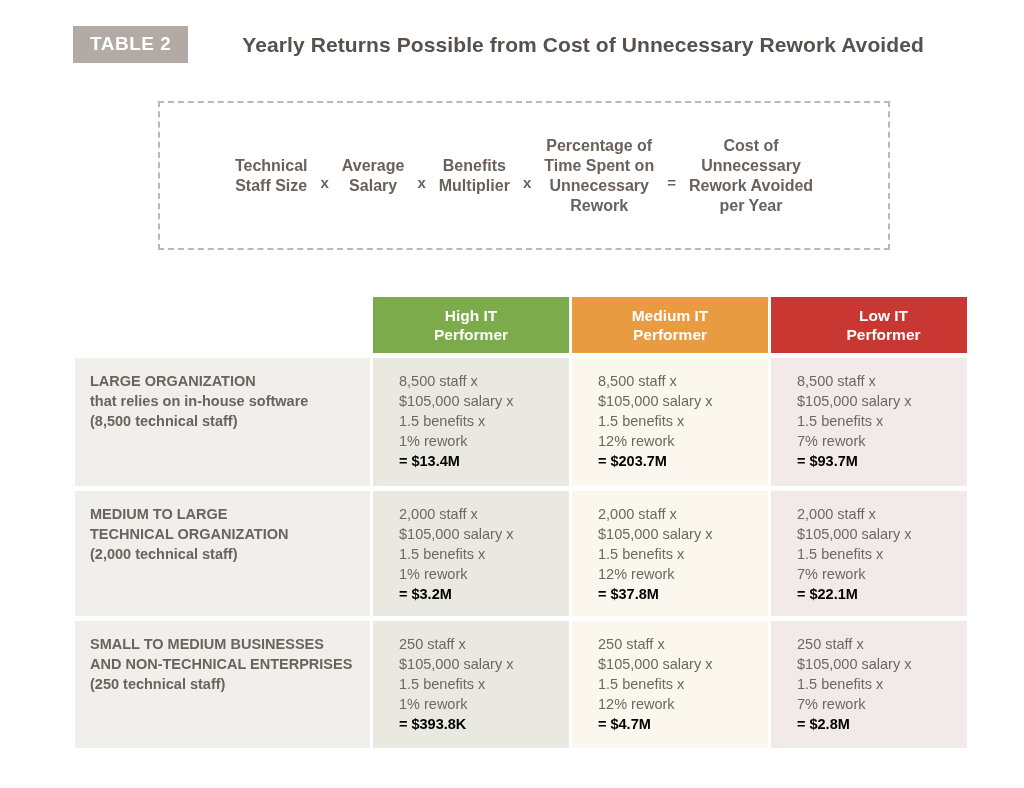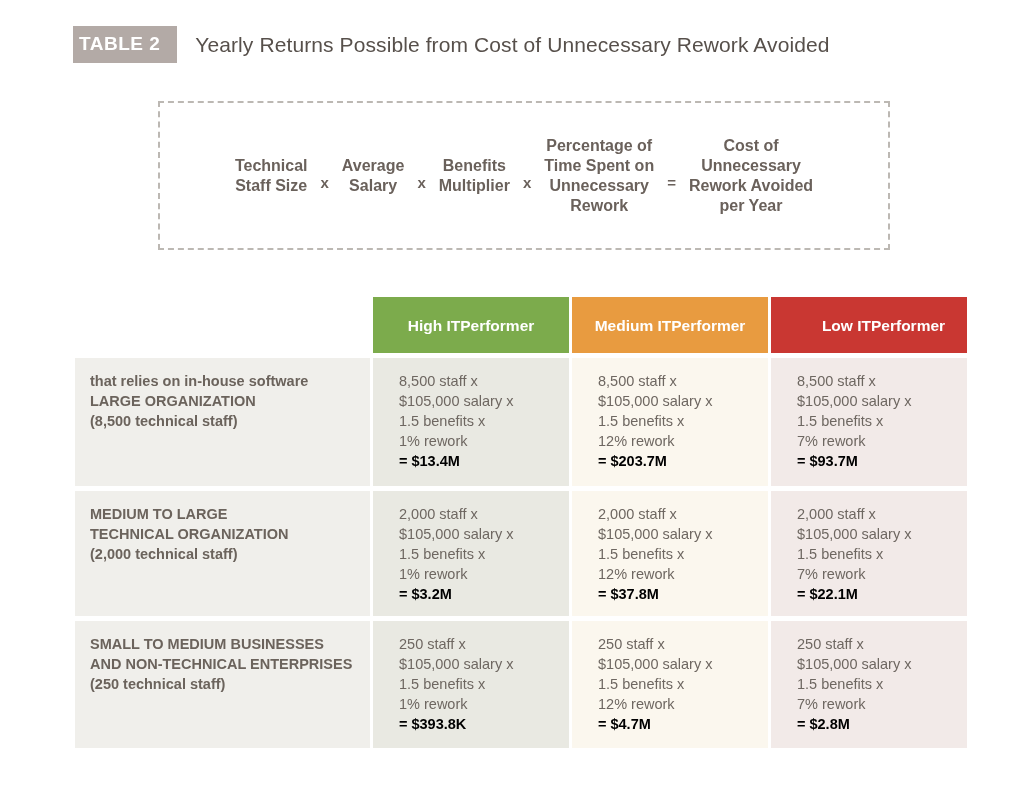--- a/index.html
+++ b/index.html
@@ -6,23 +6,23 @@
   body {
     width:1024px; height:788px; background:#ffffff;
     font-family:"Liberation Sans", sans-serif;
     position:relative; overflow:hidden;
   }
 
   
   .title-row { position:absolute; left:73px; top:26px; display:flex; align-items:center; gap:18px; }
   .table-badge {
     background:#b3aaa6; color:#ffffff; font-weight:bold; font-size:19px;
-    padding:7px 17px 8px 6px; letter-spacing:0.5px; white-space:nowrap;
+    padding:7px 17px 8px 17px; letter-spacing:0.5px; white-space:nowrap;
   }
-  .page-title { color:#57504b; font-weight:normal; font-size:21px; letter-spacing:0.1px; }
+  .page-title { color:#57504b; font-weight:bold; font-size:21px; letter-spacing:0.1px;margin-left:36px; }
 
   
   .formula-box {
     position:absolute; left:158px; top:101px; width:732px; height:149px;
     border:2px dashed #bcb8b3; box-sizing:border-box;
     display:flex; align-items:center; justify-content:center; gap:13px;
     color:#6a615b; font-weight:bold; font-size:16px; line-height:20px; text-align:center;
   }
   .formula-term { white-space:nowrap; }
   .formula-op { transform:translateY(7px); font-size:15px; }
@@ -30,21 +30,21 @@
   
   .returns-grid {
     position:absolute; left:75px; top:297px;
     display:grid;
     grid-template-columns:295px 196px 196px 196px;
     grid-template-rows:56px 128px 125px 127px;
     column-gap:3px; row-gap:5px;
   }
   .corner-cell { background:transparent; }
   .head-cell {
-    display:flex; flex-direction:row; align-items:center; justify-content:center;
+    display:flex; flex-direction:column; align-items:center; justify-content:center;
     color:#ffffff; font-weight:bold; font-size:15.5px; line-height:19px; text-align:center;
   }
   .head-cell.high { background:#7cab4c; }
   .head-cell.med  { background:#e89b40; }
   .head-cell.low  { background:#c93732;padding-left:29px; }
 
   .label-cell {
     background:#f0efeb; box-sizing:border-box; padding:13px 14px 10px 15px;
     color:#6b635c; font-weight:bold; font-size:14.5px; line-height:20px;
   }
@@ -106,22 +106,22 @@
   <div class="head-cell med">
     <div>Medium IT</div>
     <div>Performer</div>
   </div>
   <div class="head-cell low">
     <div>Low IT</div>
     <div>Performer</div>
   </div>
 
   <div class="label-cell">
+    <div>LARGE ORGANIZATION</div>
     <div>that relies on in-house software</div>
-    <div>LARGE ORGANIZATION</div>
     <div>(8,500 technical staff)</div>
   </div>
   <div class="data-cell high">
     <div>8,500 staff x</div>
     <div>$105,000 salary x</div>
     <div>1.5 benefits x</div>
     <div>1% rework</div>
     <div class="result-line">= $13.4M</div>
   </div>
   <div class="data-cell med">

